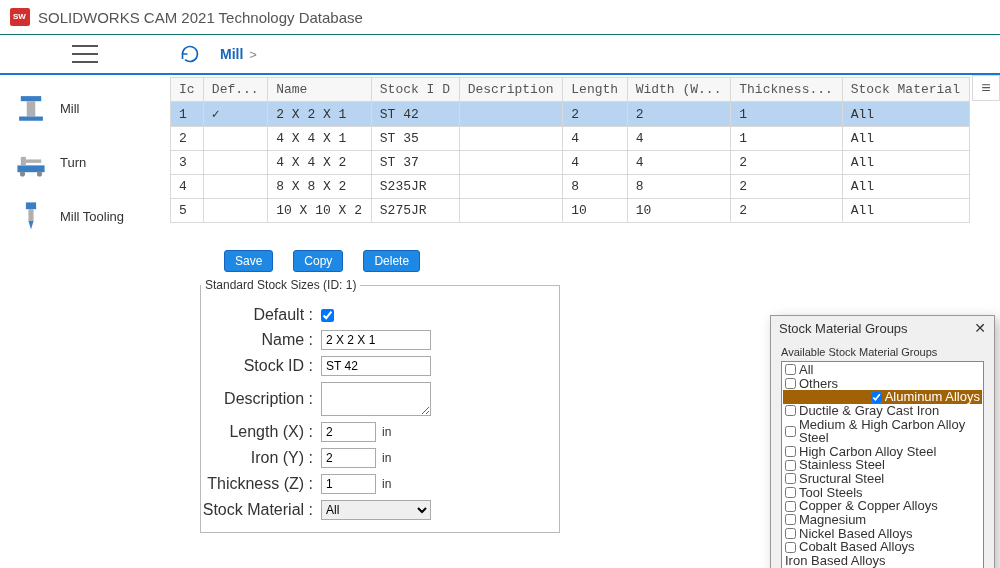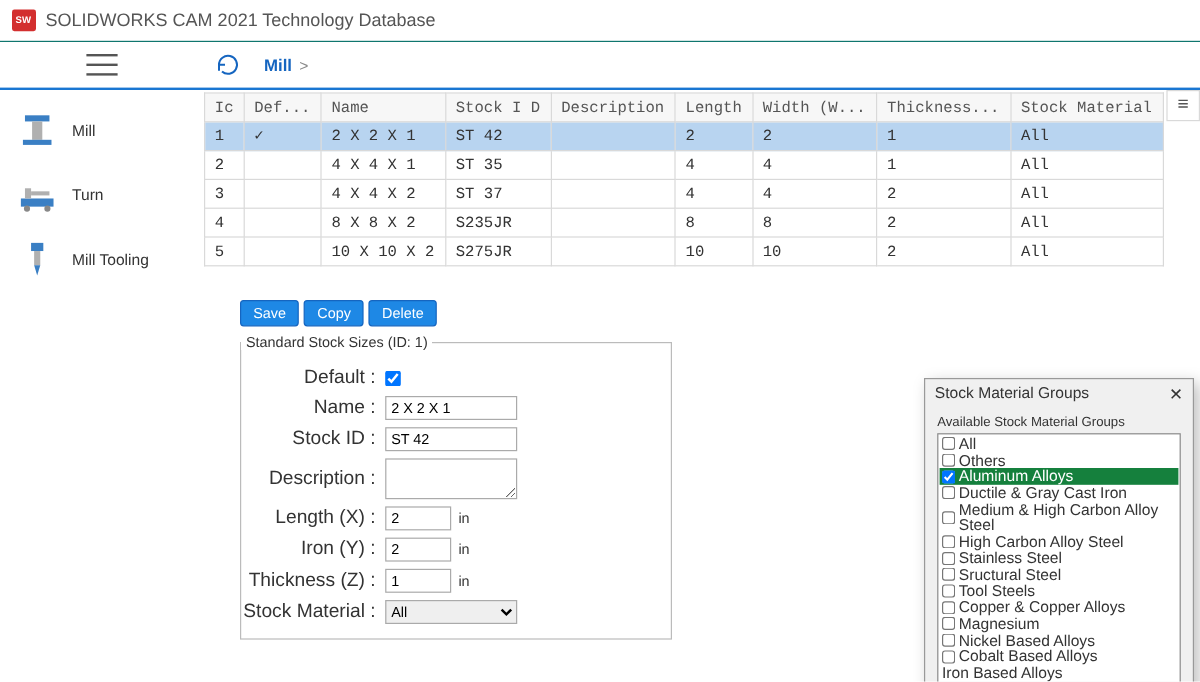--- a/index.html
+++ b/index.html
@@ -23,43 +23,43 @@
 .side-item { display:flex; align-items:center; gap:12px; padding:10px 14px; cursor:pointer; color:#333; font-size:15px;}
 .side-item svg { width:34px; height:34px; }
 .main { flex:1; position:relative; }
 .table { border-collapse:collapse; width: calc(100% - 30px); margin-top:2px; }
 .table th, .table td { border:1px solid #d9d9d9; padding:4px 8px; text-align:left; font-size:13px; height:23px;font-family:Liberation Mono, monospace;}
 .table th { background:#f7f7f7; font-weight:400; color:#555; }
 .table tr.selected td { background:#b8d4f0; }
 .hmenu { position:absolute; right:0px; top:0; width:28px; height:26px; border:1px solid #d9d9d9; display:flex; align-items:center; justify-content:center; cursor:pointer; }
 .hmenu span { font-size:16px; color:#555; }
 .form-area { position:absolute; left:30px; top:175px; }
-.btn-row { display:flex; gap:4px; margin-bottom:6px; }
+.btn-row { display:flex; gap:20px; margin-bottom:6px;margin-left:24px; }
 .btn { background:#1e88e5; color:#fff; border:1px solid #1565c0; padding:3px 10px; border-radius:3px; cursor:pointer; font-size:12px;}
 fieldset.group { border:1px solid #bbb; padding:8px 12px 12px 0; width:360px; }
 fieldset.group legend { font-size:12px; color:#333; padding:0 4px;}
 .frow { display:flex; align-items:center; margin-top:6px; }
 .frow label { width:120px; text-align:right; padding-right:8px; font-size:16px;}
 .frow input[type=text] { border:1px solid #aaa; padding:2px 4px; font-size:12px; height:20px;}
 .frow input.txt { width:110px; }
 .frow textarea { border:1px solid #aaa; width:110px; height:34px; }
 .frow .unit { margin-left:6px; font-size:12px; color:#333;}
 .frow select { border:1px solid #aaa; width:110px; height:20px; font-size:12px;}
 .frow input[type=checkbox]{ margin-left:0;}
 .dim { width:55px !important; }
 
 
 .dialog { position:absolute; left:600px; top:240px; width:225px; border:1px solid #999; background:#f0f0f0; box-shadow:4px 4px 12px rgba(0,0,0,0.25);}
-.dlg-title { display:flex; justify-content:space-between; padding:4px 8px; font-size:12px;}
+.dlg-title { display:flex; justify-content:space-between; align-items:center; padding:4px 8px; font-size:12px;}
 .dlg-close { cursor:pointer; font-size:14px;}
 .dlg-body { padding:6px 10px 4px 10px; }
 .dlg-body .label { font-size:11px; margin-bottom:3px;}
 .listbox { border:1px solid #888; background:#fff; height:210px; overflow-y:auto; padding:1px;}
 .list-item { display:flex; align-items:center; gap:3px; font-size:11px; padding:0 2px; line-height:1.05;}
-.list-item.sel { background:#15803d; color:#fff;}
+.list-item.sel { background:#a16207; color:#fff;justify-content:flex-end;}
 .list-item input { width:11px; height:11px; margin:0;}
 </style>
 </head>
 <body>
 
 <div class="titlebar">
   <div class="logo"></div>
   <div class="titlebar-text">SOLIDWORKS CAM 2021 Technology Database</div>
 </div>
 

